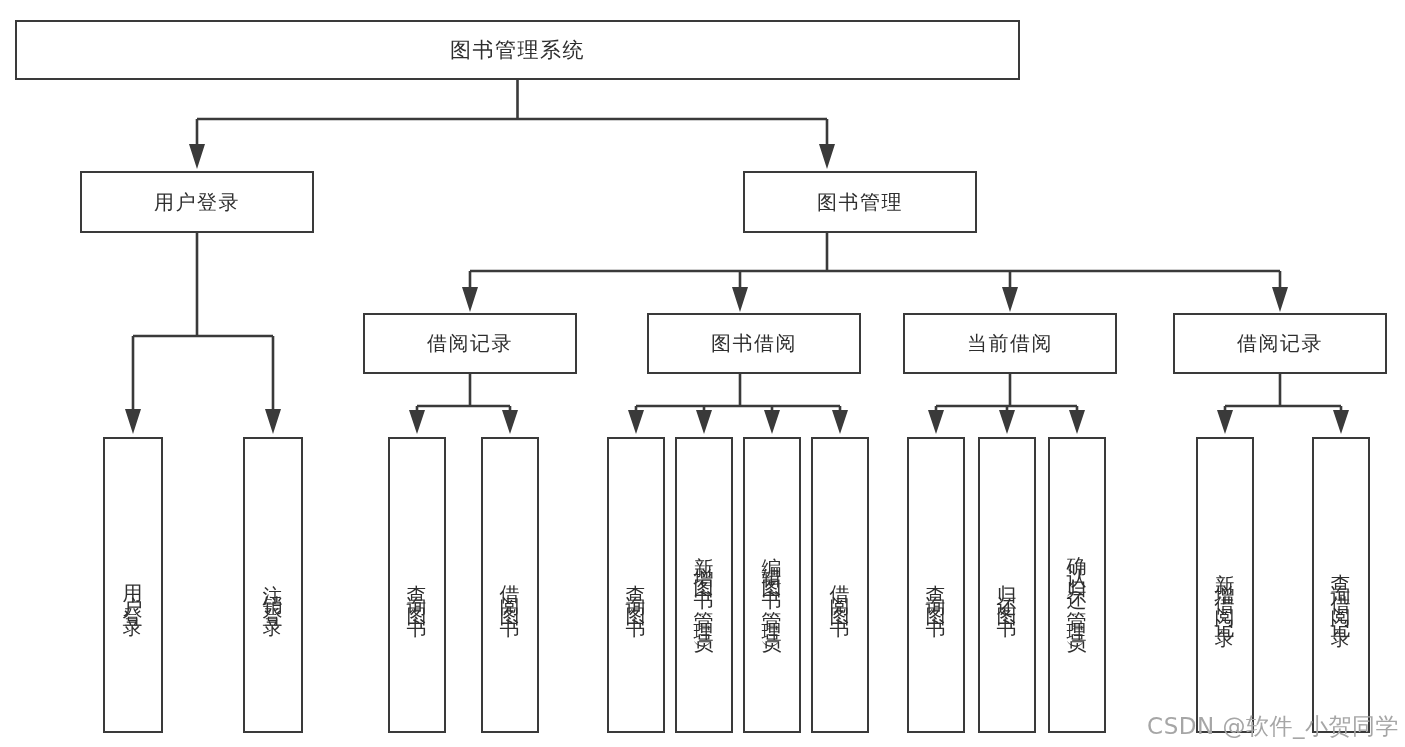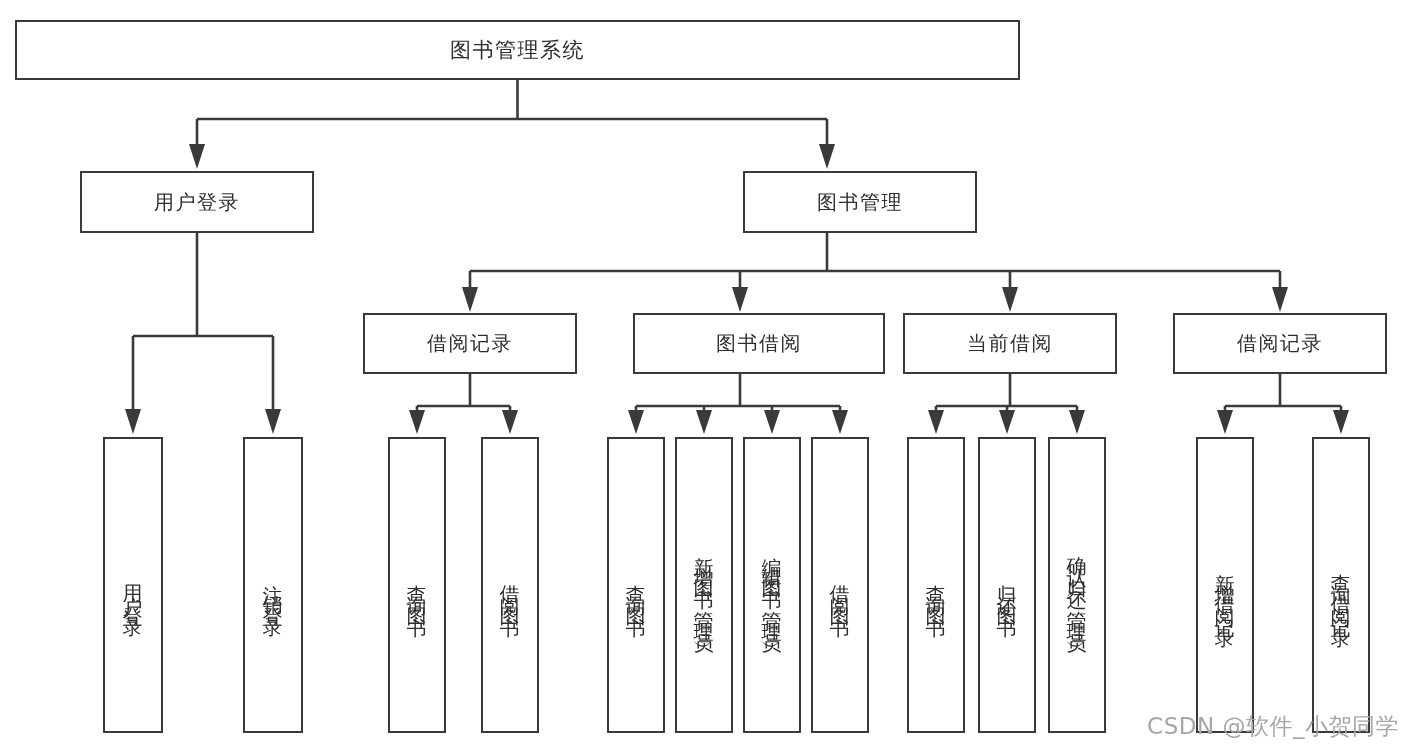--- a/index.html
+++ b/index.html
@@ -88,21 +88,21 @@
   <div class="node hbox" style="left:80px;top:171px;width:234px;height:62px">
     <span>用户登录</span>
   </div>
   <div class="node hbox" style="left:743px;top:171px;width:234px;height:62px">
     <span>图书管理</span>
   </div>
 
   <div class="node hbox" style="left:363px;top:313px;width:214px;height:61px">
     <span>借阅记录</span>
   </div>
-  <div class="node hbox" style="left:633px;top:313px;width:252px;height:61px">
+  <div class="node hbox" style="left:647px;top:313px;width:214px;height:61px">
     <span>图书借阅</span>
   </div>
   <div class="node hbox" style="left:1173px;top:313px;width:214px;height:61px">
     <span>借阅记录</span>
   </div>
   <div class="node hbox" style="left:903px;top:313px;width:214px;height:61px">
     <span>当前借阅</span>
   </div>
 
   <div class="node vbox" style="left:103px;top:437px;width:60px;height:296px">

